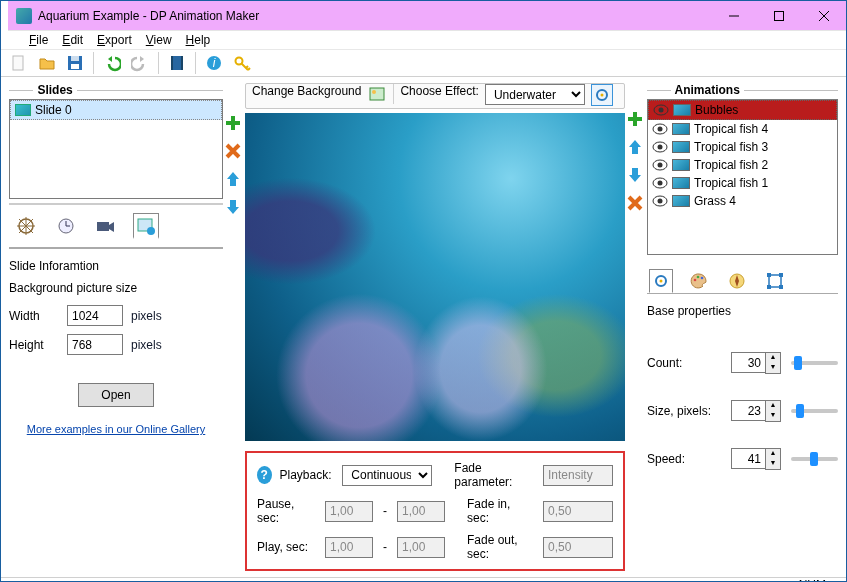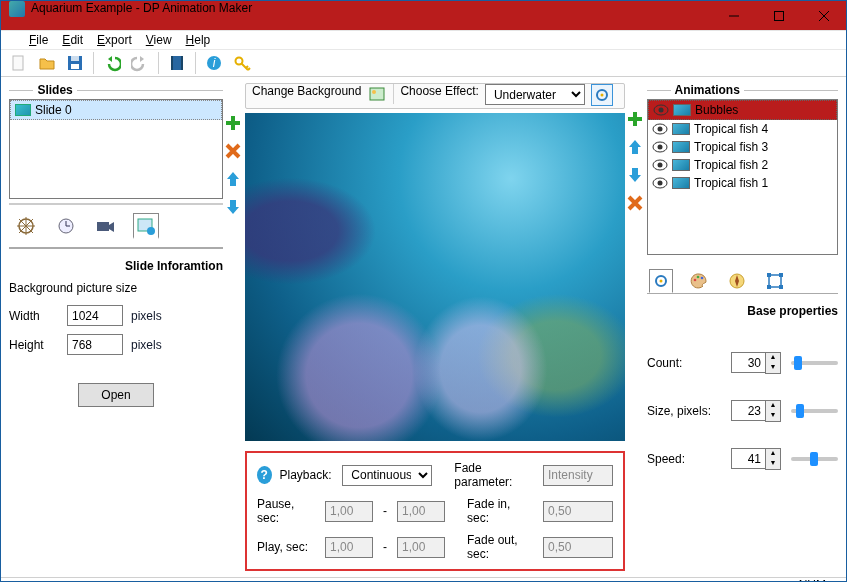--- a/index.html
+++ b/index.html
@@ -1,19 +1,19 @@
 <!DOCTYPE html>
 <html><head>
 <meta charset="utf-8">
 <style>
 * { box-sizing: border-box; margin: 0; padding: 0; font-family: "Segoe UI", Tahoma, sans-serif; font-size: 12px; }
 body { background: #fff; width: 847px; height: 582px; border: 1px solid #185ea0; display: flex; flex-direction: column; }
 
 
-.titlebar { height: 30px; background: #b91c1c; display: flex; padding-left: 8px; border-bottom: 1px solid #e5e5e5; }
+.titlebar { height: 30px; background: #f0abfc; display: flex; align-items: center; padding-left: 8px; border-bottom: 1px solid #e5e5e5; margin-left: 7px; }
 .titlebar .appicon { width: 16px; height: 16px; margin-right: 6px; background: linear-gradient(135deg,#4aa 0%,#27a 100%); border-radius: 2px; }
 .titlebar .title { flex: 1; color: #000; }
 .titlebar .winbtn { width: 45px; height: 29px; display: flex; align-items: center; justify-content: center; }
 
 
 .menubar { height: 20px; display: flex; padding: 0 6px; gap: 2px; margin-left: 16px; }
 .menubar span { padding: 2px 6px; display: inline-block; }
 .menubar span u { text-decoration: underline; }
 
 
@@ -38,21 +38,21 @@
 .slide-item { display: flex; align-items: center; gap: 4px; padding: 2px 4px; background: #cde8ff; border: 1px dotted #888; }
 .slide-item .sicon { width: 16px; height: 12px; background: linear-gradient(135deg,#39c0cc,#2196b0); border: 1px solid #2a7; }
 
 .iconbtn { width: 20px; height: 20px; display: flex; align-items: center; justify-content: center; cursor: pointer; }
 
 
 .tabstrip { display: flex; gap: 14px; padding: 8px 4px; border-bottom: 2px solid #aaa; border-top: 2px solid #ccc; margin-top: 4px; }
 .tabbtn { width: 26px; height: 26px; display: flex; align-items: center; justify-content: center; }
 .tabbtn.sel { border: 1px solid #888; border-bottom: 2px solid #fff; margin-bottom: -2px; background: #fff; }
 
-.section-title { font-weight: bold; margin: 10px 0 8px 0; text-align: right; }
+.section-title { font-weight: normal; margin: 10px 0 8px 0; }
 .formrow { display: flex; align-items: center; gap: 8px; margin-bottom: 8px; }
 .formrow label { width: 50px; }
 .formrow .unit { color: #0f172a; }
 input.txt, .spin, select { border: 1px solid #7a7a7a; height: 21px; padding: 0 4px; background: #fff; }
 .spin { width: 48px; }
 .txt { width: 56px; }
 input[disabled] { background: #f0f0f0; color: #888; }
 
 .openbtn { width: 76px; height: 24px; border: 1px solid #7a7a7a; background: #e1e1e1; margin: 20px auto 8px auto; display: block; }
 .link { color: #0645ad; text-align: center; text-decoration: underline; display: block; margin-top: 8px; font-size: 11px; }
@@ -241,20 +241,21 @@
       <input class="txt" value="1024" style="">
       <span class="unit">pixels</span>
     </div>
     <div class="formrow">
       <label>Height</label>
       <input class="txt" value="768" style="">
       <span class="unit">pixels</span>
     </div>
 
     <button class="openbtn">Open</button>
+    <a href="#" class="link">More examples in our Online Gallery</a>
   </div>
 
   <div class="centerctrl">
     <div class="iconbtn">
         <svg width="18" height="18">
           <path d="M9 2v14M2 9h14" stroke="#2aa52a" stroke-width="4"></path>
         </svg>
       </div>
     <div class="iconbtn">
         <svg width="18" height="18">
@@ -394,20 +395,30 @@
         </div>
         <div class="arow">
           <span class="eye">
             <svg width="16" height="12" viewBox="0 0 16 12">
               <ellipse cx="8" cy="6" rx="7" ry="5" fill="none" stroke="#333"></ellipse>
               <circle cx="8" cy="6" r="2.5" fill="#333"></circle>
             </svg>
           </span>
           <span class="thumb"></span>
           <span>Tropical fish 1</span>
+        </div>
+        <div class="arow">
+          <span class="eye">
+            <svg width="16" height="12" viewBox="0 0 16 12">
+              <ellipse cx="8" cy="6" rx="7" ry="5" fill="none" stroke="#333"></ellipse>
+              <circle cx="8" cy="6" r="2.5" fill="#333"></circle>
+            </svg>
+          </span>
+          <span class="thumb"></span>
+          <span>Grass 4</span>
         </div>
       </div>
 
     <div class="proptabs">
       <div class="proptab sel">
           <svg width="18" height="18" viewBox="0 0 18 18">
             <circle cx="9" cy="9" r="5" fill="none" stroke="#2a7abf" stroke-width="2"></circle>
             <circle cx="9" cy="9" r="1.5" fill="#e6b000"></circle>
           </svg>
         </div>

